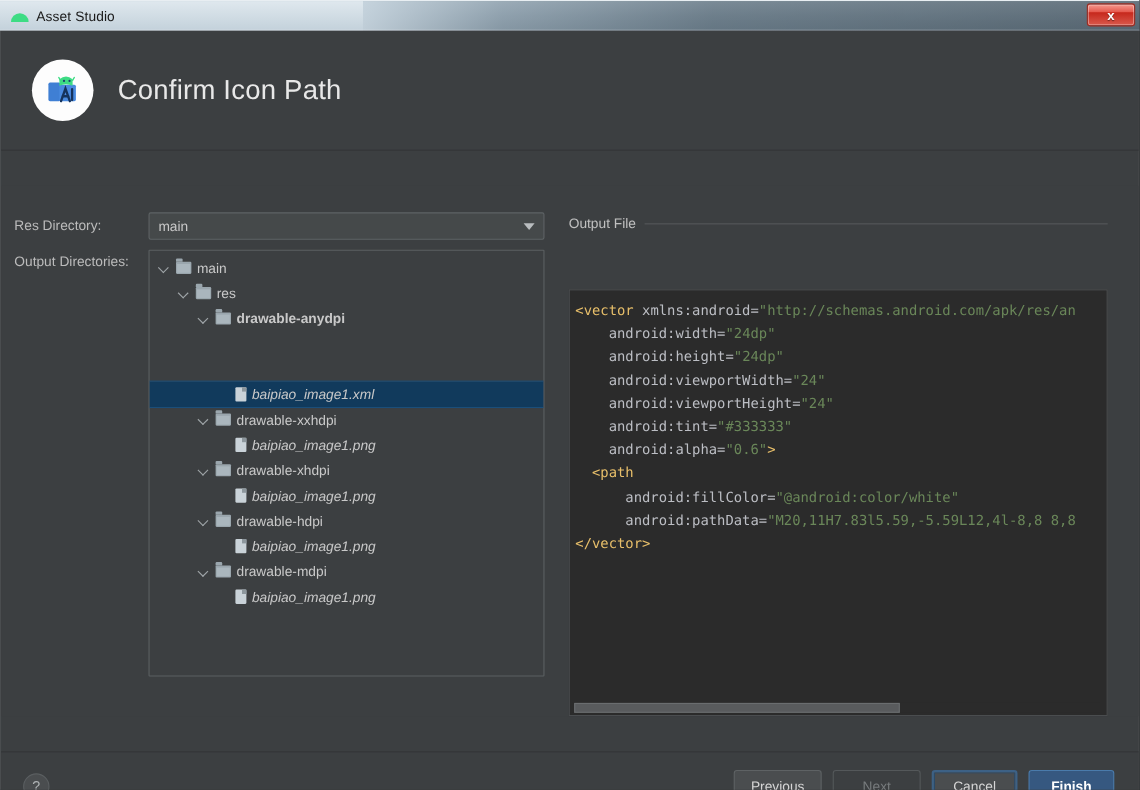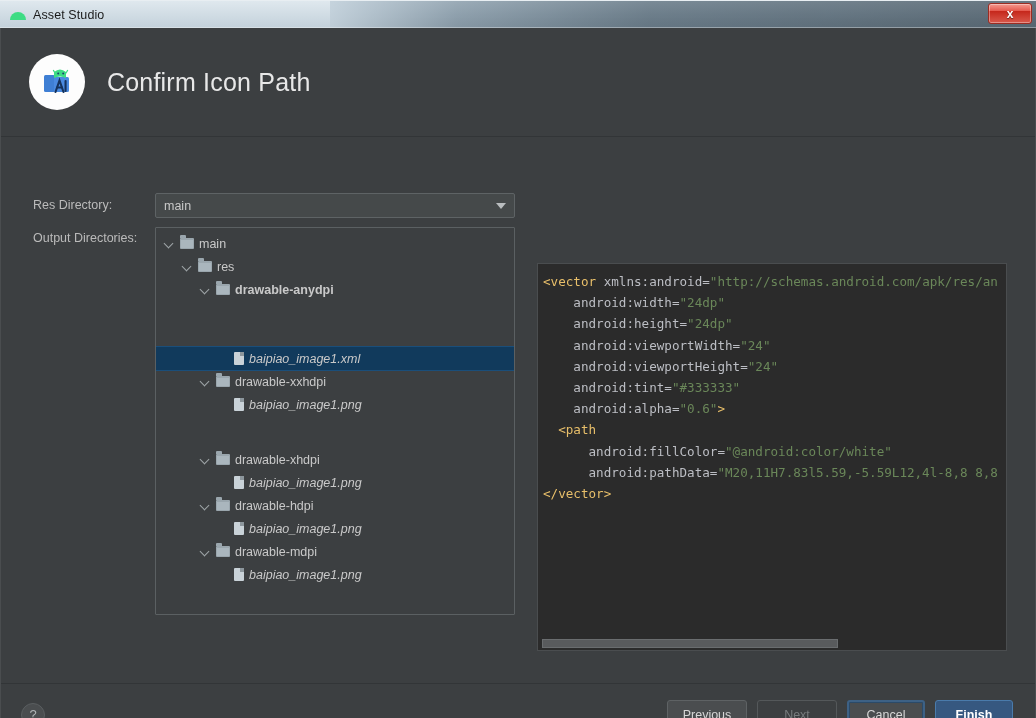--- a/index.html
+++ b/index.html
@@ -96,21 +96,21 @@
   .app-icon {
     width:56px; height:56px; border-radius:50%; background:#fdfdfd;
     display:flex; align-items:center; justify-content:center; position:relative;
     flex:0 0 56px;
   }
   .header-title { font-size:25px; color:#e8e8e8; font-weight:400; letter-spacing:.2px; }
 
   
   .body {
     flex:1; background:#3c3f41; position:relative;
-    padding:24px 28px 0 32px;
+    padding:24px 28px 0 12px;
   }
   .form-row { display:flex; align-items:flex-start; }
   .lbl {
     font-size:12.5px; color:#bbbbbb; width:122px; flex:0 0 122px;
     line-height:24px; white-space:nowrap;
   }
   .combo {
     width:360px; height:25px; background:#45494a; border:1px solid #5e6365;
     border-radius:2px; display:flex; align-items:center; position:relative;
     padding:0 8px; cursor:default;
@@ -269,20 +269,26 @@
       </div>
 
       <div class="body">
 
         <div class="form-row">
           <div class="lbl">Res Directory:</div>
           <div class="combo">
             <span class="combo-val">main</span>
             <span class="combo-arrow"></span>
           </div>
+          <div style="flex:1; margin-left:22px; padding-top:3px;">
+            <div style="display:flex; align-items:center; gap:8px;">
+              <span class="group-title">Output File</span>
+              <span class="group-line"></span>
+            </div>
+          </div>
         </div>
 
         <div class="panels">
           <div class="left-col">
             <div class="lbl" style="line-height:20px; padding-top:1px;">Output Directories:</div>
           </div>
 
           <div class="tree-panel">
             <div class="tree" id="tree-body">
                 <div class="trow" style="padding-left: 8px;">
@@ -308,21 +314,21 @@
                 <div class="trow" style="padding-left: 44px;">
                   <span class="chev"></span>
                   <span class="folder"></span>
                   <span>drawable-xxhdpi</span>
                 </div>
                 <div class="trow" style="padding-left: 62px;">
                   <span class="chev empty"></span>
                   <span class="fileico"></span>
                   <span class="fname">baipiao_image1.png</span>
                 </div>
-                <div class="trow" style="padding-left: 44px; margin-top: 32px;">
+                <div class="trow" style="padding-left: 44px;">
                   <span class="chev"></span>
                   <span class="folder"></span>
                   <span>drawable-xhdpi</span>
                 </div>
                 <div class="trow" style="padding-left: 62px;">
                   <span class="chev empty"></span>
                   <span class="fileico"></span>
                   <span class="fname">baipiao_image1.png</span>
                 </div>
                 <div class="trow" style="padding-left: 44px;">

